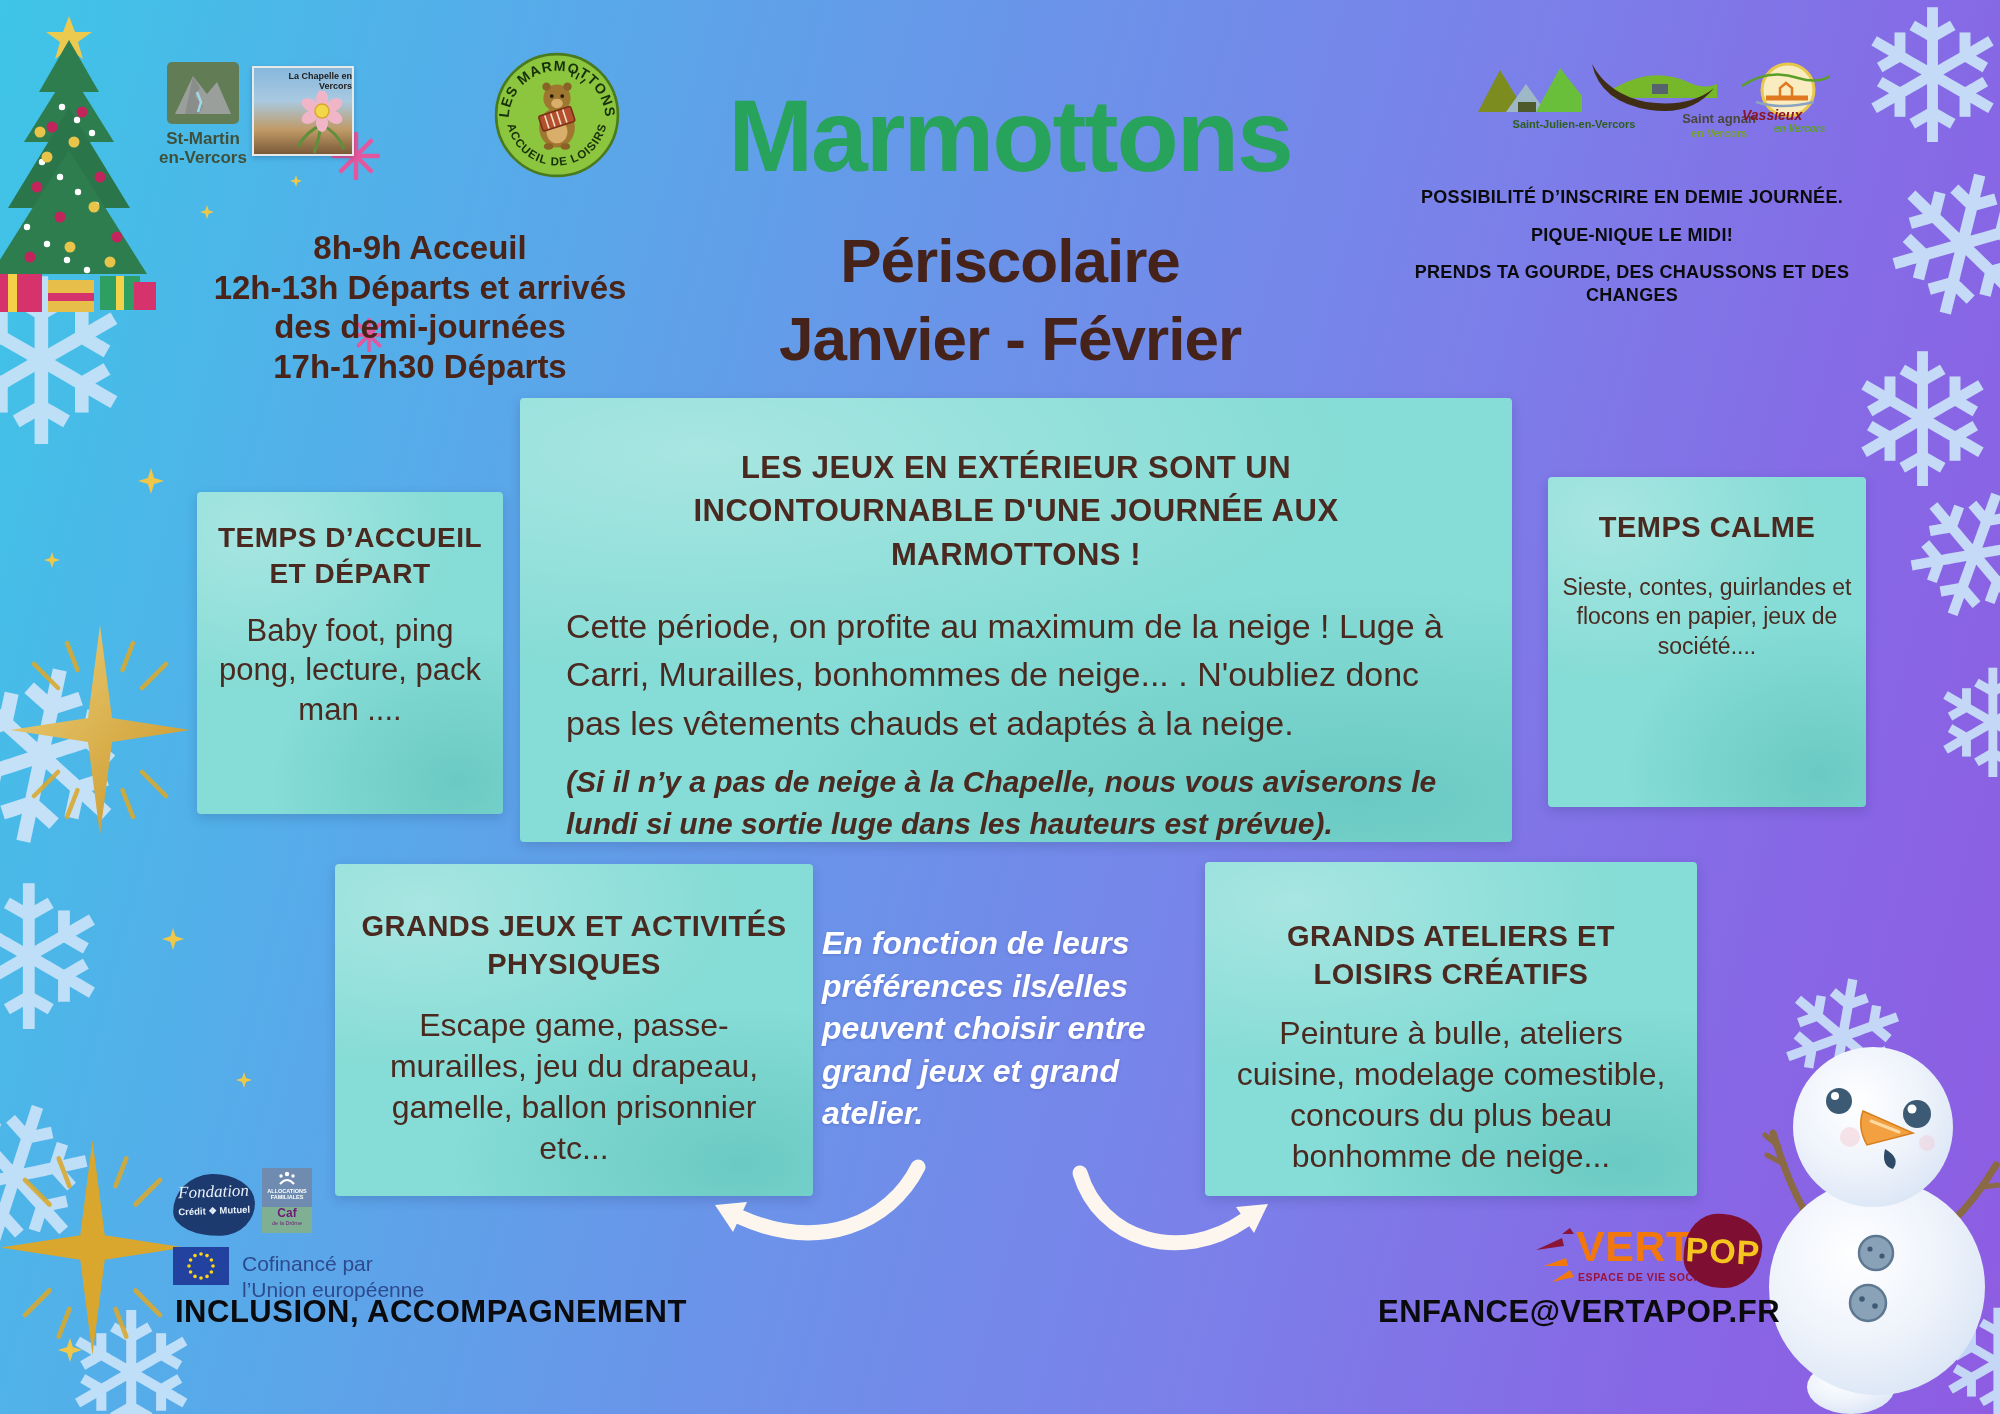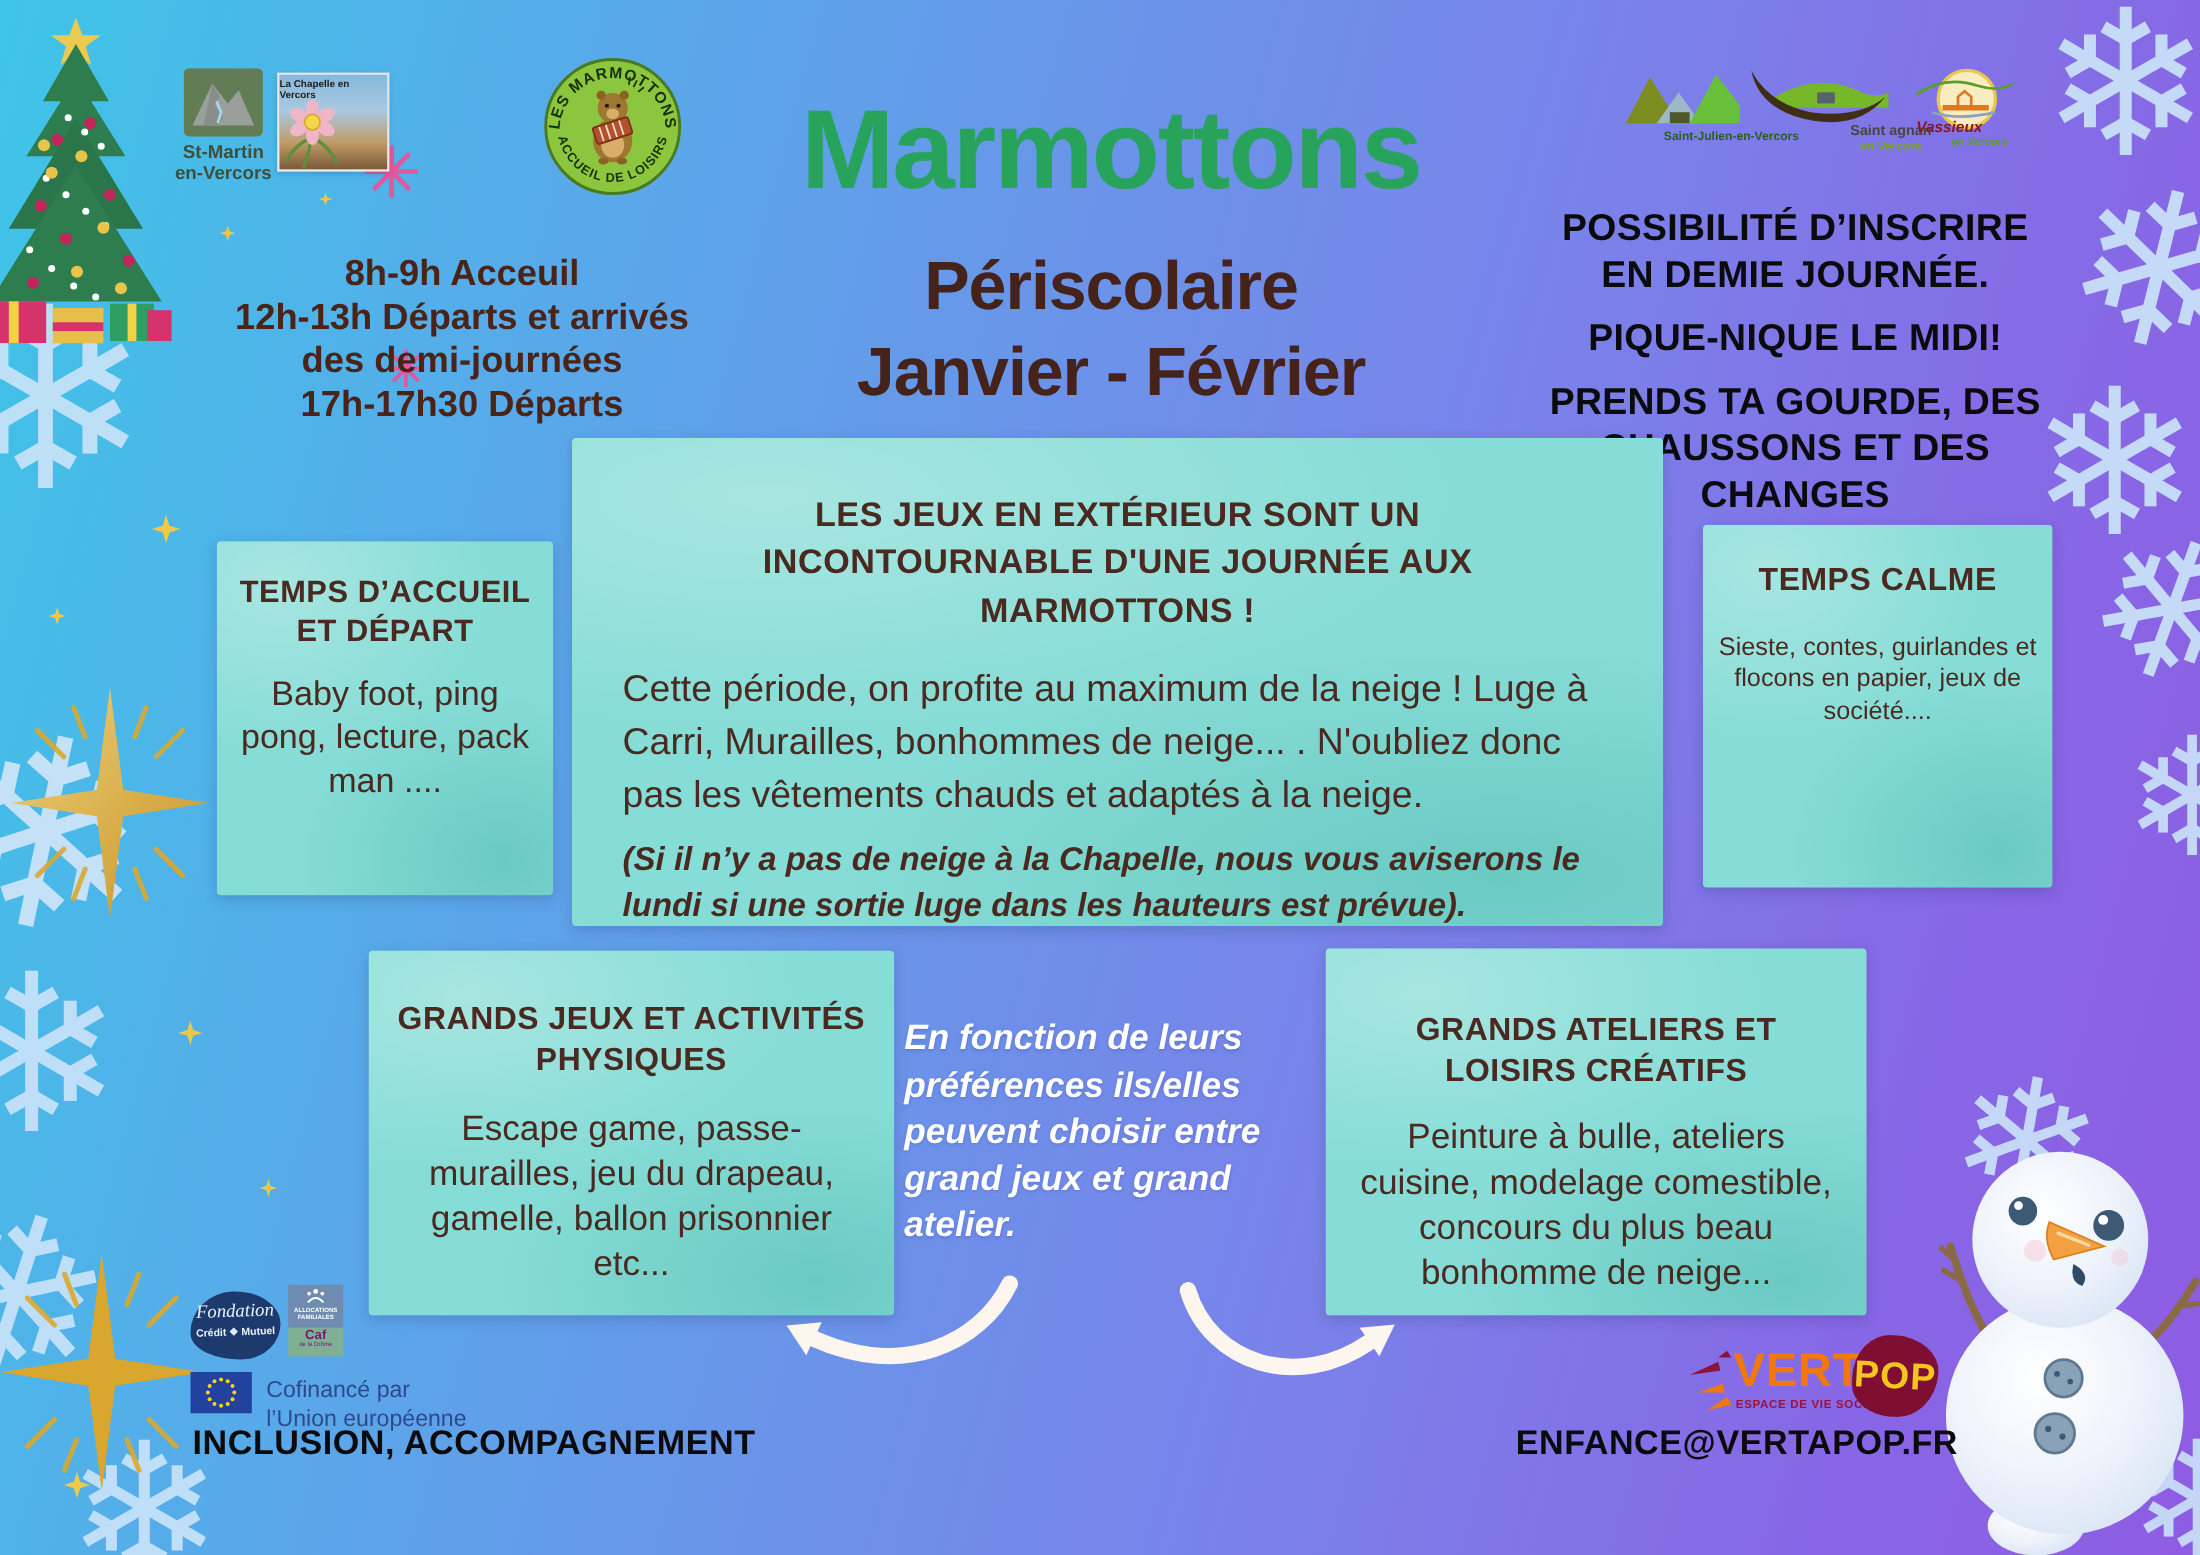--- a/index.html
+++ b/index.html
@@ -22,31 +22,31 @@
   }
   .tealbox h3 { font-weight:bold; letter-spacing:.5px; line-height:1.3; }
   .tealbox p { line-height:1.28; }
   .title { position:absolute; left:610px; top:78px; width:800px; text-align:center;
     font-size:102px; font-weight:bold; color:#27A35C; letter-spacing:-2px; }
   .subtitle { position:absolute; left:650px; top:222px; width:720px; text-align:center;
     color:#45231B; font-weight:bold; font-size:62px; line-height:1.26; letter-spacing:-1px; }
   .schedule { position:absolute; left:185px; top:228px; width:470px; text-align:center;
     color:#4A2418; font-weight:bold; font-size:33px; line-height:1.2; }
   .inforight { position:absolute; left:1398px; top:186px; width:468px; text-align:center;
-    color:#0B0B0D; font-weight:bold; font-size:34px; line-height:1.25; letter-spacing:.3px; }
+    color:#0B0B0D; font-weight:bold; font-size:18px; line-height:1.25; letter-spacing:.3px; }
   .inforight p + p { margin-top:15px; }
   .choice { position:absolute; left:822px; top:922px; width:378px; text-align:left;
     color:#FFFFFF; font-style:italic; font-weight:bold; font-size:32px; line-height:1.33;
     text-shadow:0 1px 3px rgba(50,50,130,.25); }
   .footer-text { position:absolute; color:#0B0B0D; font-weight:bold; font-size:31px; letter-spacing:.5px; }
   .logo-label { text-align:center; font-weight:bold; color:#3F4F3A; font-size:17px; line-height:1.1; }
   .muni-label { position:absolute; text-align:center; font-weight:bold; font-size:11px; color:#2E5E1E; line-height:1.15;margin-left:44px; }
   .chapelle { position:absolute; left:252px; top:66px; width:102px; height:90px; border:2px solid #e8e8e8;
     background:linear-gradient(180deg,#86B8DC 0%,#A9C9E1 38%,#C09A66 72%,#7A5A38 100%);
-    text-align:left; box-shadow:0 2px 5px rgba(0,0,40,.2); }
+    text-align:right; box-shadow:0 2px 5px rgba(0,0,40,.2); }
   .chapelle .t { font-size:9px; font-weight:bold; color:#202020; padding-top:3px; }
   .fondation { position:absolute; left:173px; top:1174px; width:82px; height:62px; background:#1D3A6E;
     border-radius:48% 52% 42% 58% / 60% 48% 52% 40%; transform:rotate(-2deg);
     color:#E8F0FA; text-align:center; padding-top:8px; }
   .fondation .f1 { font-family:"Liberation Serif", serif; font-style:italic; font-size:17px; }
   .fondation .f2 { font-size:9.5px; font-weight:bold; margin-top:3px; }
   .caf { position:absolute; left:262px; top:1168px; width:50px; height:65px; text-align:center; }
   .caf .top { height:39px; background:#6F8CB0; color:#fff; font-size:5.5px; font-weight:bold; padding-top:2px; line-height:1.2; }
   .caf .bot { height:26px; background:#7FB093; color:#701a75; }
   .caf .bot .c1 { font-size:12px; font-weight:bold; line-height:1.1; }

